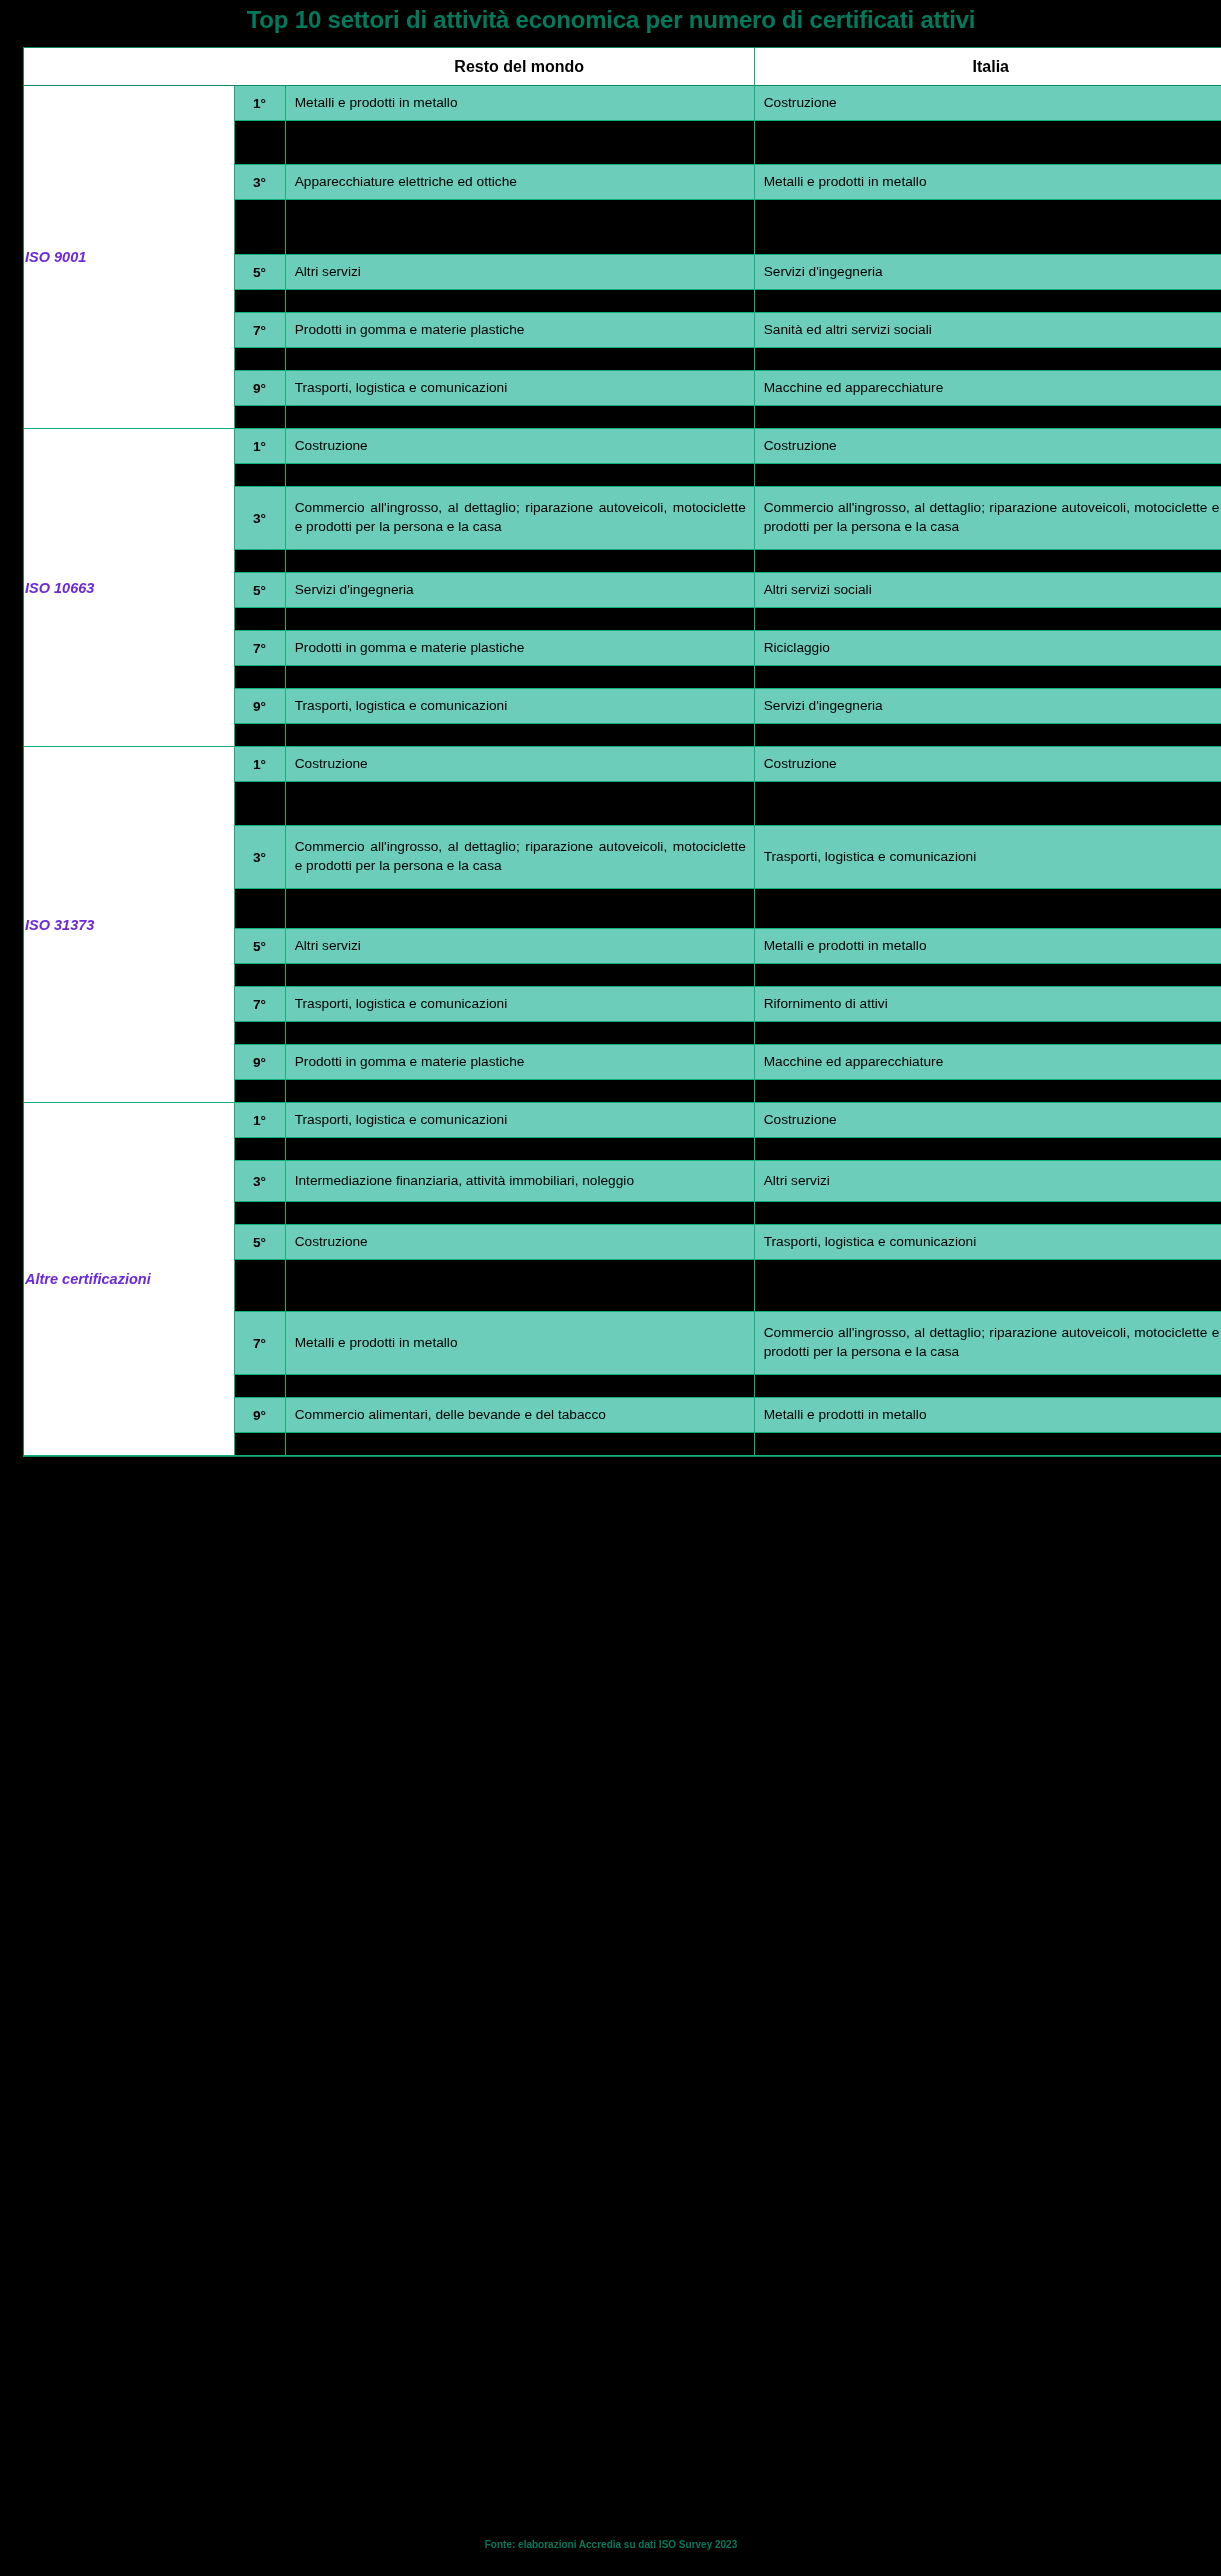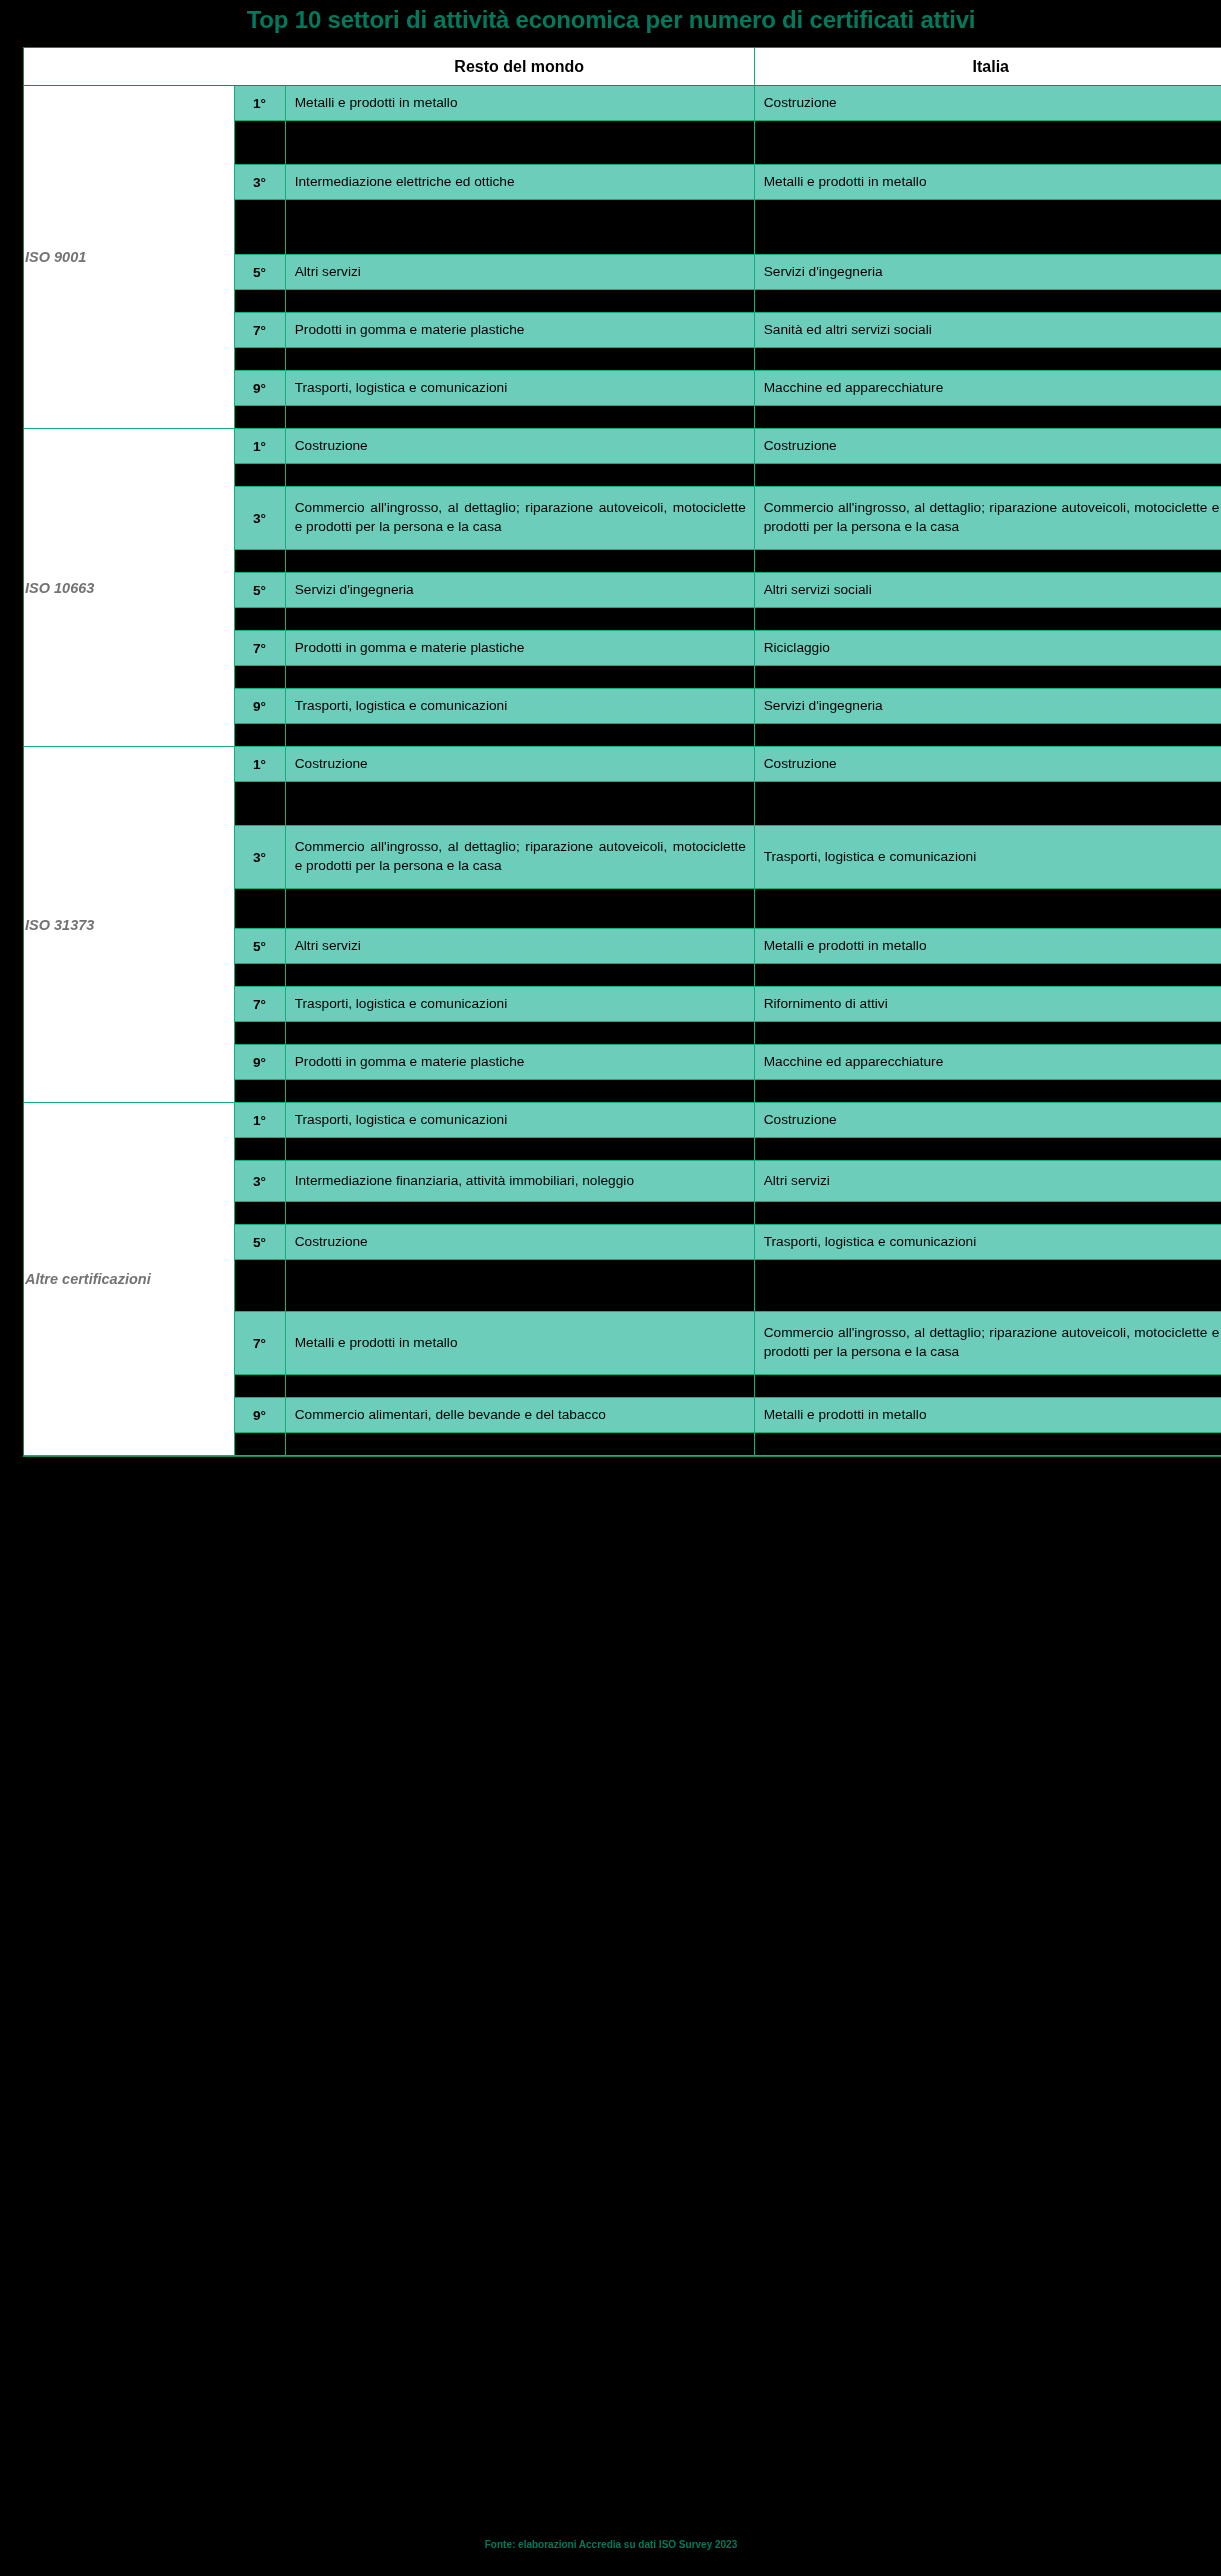--- a/index.html
+++ b/index.html
@@ -46,21 +46,21 @@
     vertical-align:middle;
     border-bottom:1.5px solid #108a61;
   }
   th.h-blank{background:#ffffff;border:none;border-bottom:1.5px solid #108a61;}
   th.h-world{border-right:0.8px solid #10b07a;}
   th.h-italy{}
 
   
   td.section{
     background:#ffffff;
-    color:#737373;
+    color:#6d28d9;
     font-size:14.5px;
     font-weight:bold;
     font-style:italic;
     vertical-align:middle;
     text-align:left;
     border-right:0.8px solid #10b07a;
     border-bottom:0.8px solid #10b07a;
   }
 
   
@@ -136,21 +136,21 @@
             <td class="cell">Metalli e prodotti in metallo</td>
             <td class="cell last">Costruzione</td>
           </tr>
           <tr class="spacer" style="height: 44px;">
             <td class="rank blank"></td>
             <td class="cell blank"></td>
             <td class="cell last blank"></td>
           </tr>
           <tr style="height: 35px;">
             <td class="rank">3°</td>
-            <td class="cell">Intermediazione elettriche ed ottiche</td>
+            <td class="cell">Apparecchiature elettriche ed ottiche</td>
             <td class="cell last">Metalli e prodotti in metallo</td>
           </tr>
           <tr class="spacer" style="height: 55px;">
             <td class="rank blank"></td>
             <td class="cell blank"></td>
             <td class="cell last blank"></td>
           </tr>
           <tr style="height: 35px;">
             <td class="rank">5°</td>
             <td class="cell">Altri servizi</td>

